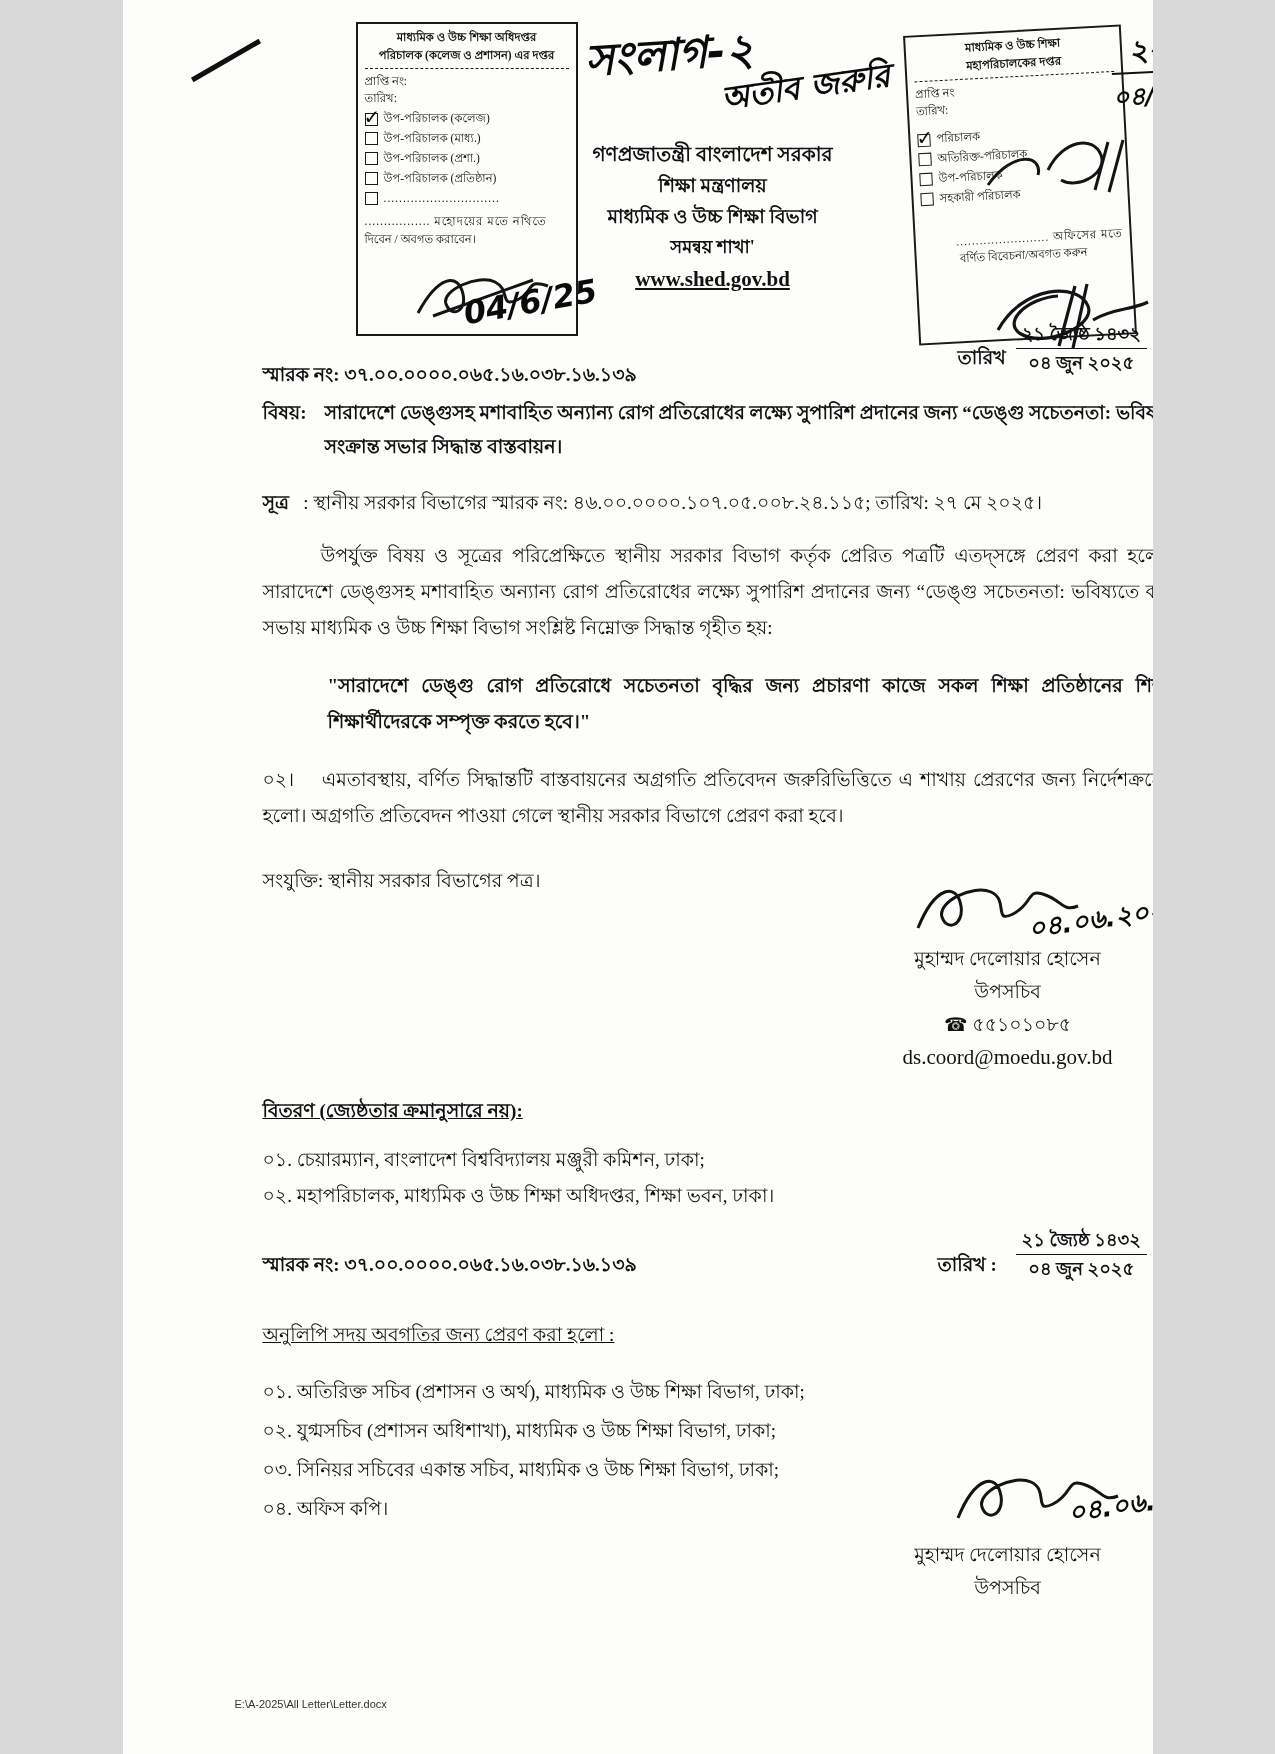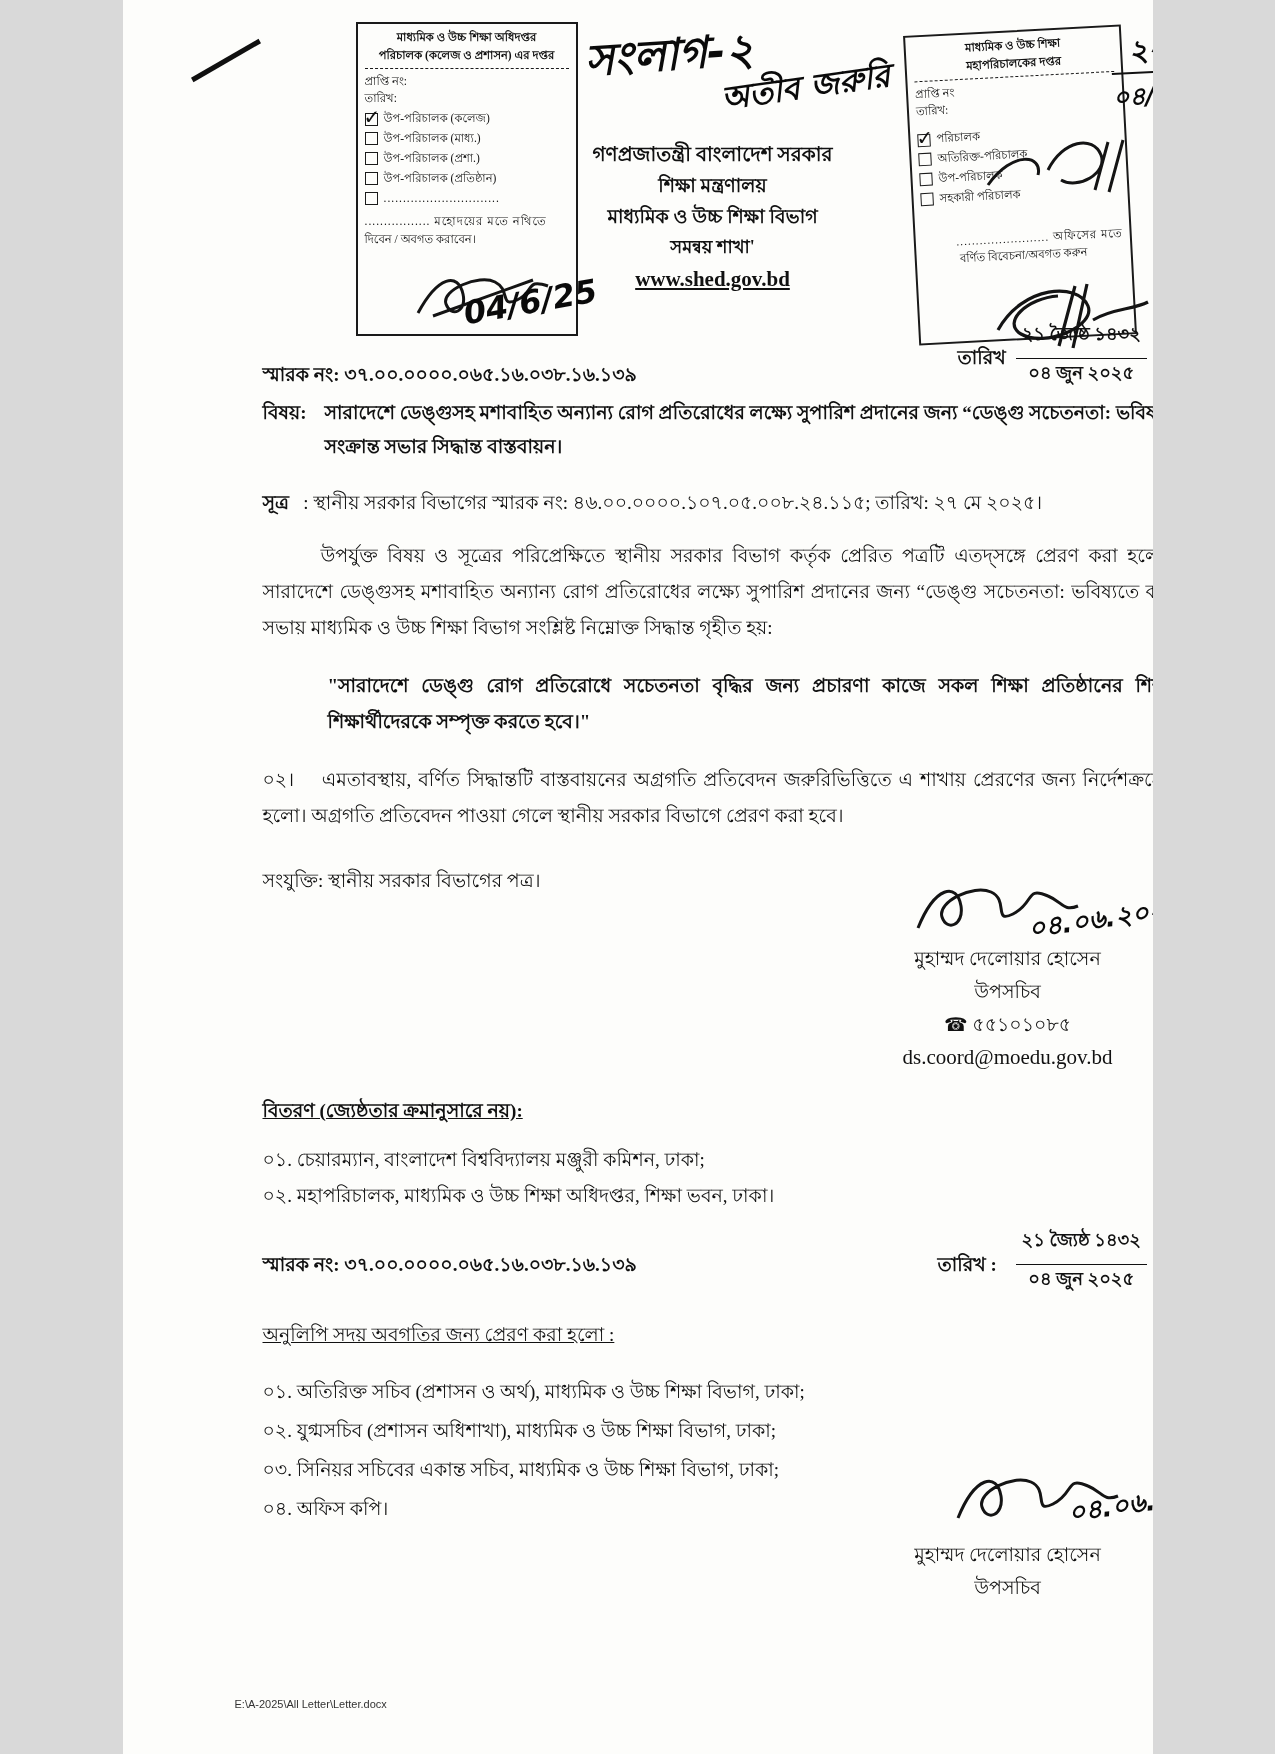--- a/index.html
+++ b/index.html
@@ -15,21 +15,21 @@
   .stamp .title{font-weight:bold;text-align:center;border-bottom:1.5px dashed #1a1a1a;padding-bottom:3px;margin-bottom:4px;}
   .cbrow{display:flex;align-items:center;margin:2px 0;white-space:nowrap;}
   .cb{position:relative;display:inline-block;width:11px;height:11px;border:1.6px solid #1a1a1a;margin-right:6px;flex:0 0 auto;}
   .cb .tick{position:absolute;left:-2px;top:-12px;font-size:20px;font-weight:bold;font-family:"DejaVu Sans",sans-serif;}
   .dots{letter-spacing:1px;}
   
   .body-text{font-size:19px;line-height:36px;text-align:justify;}
   .subject-row{display:flex;font-size:19px;line-height:34px;font-weight:bold;}
   .subject-row .lbl{flex:0 0 62px;}
   .date-frac{display:inline-block;text-align:center;font-size:18px;font-weight:bold;vertical-align:middle;}
-  .date-frac .top{border-bottom:1.8px solid #111;padding:0 6px 12px;}
+  .date-frac .top{border-bottom:1.8px solid #111;padding:0 6px 2px;}
   .date-frac .bot{padding-top:2px;}
   .slash{width:78px;border-top:5px solid #101010;transform:rotate(-30deg);}
   .sig-block{text-align:center;font-size:19px;line-height:33px;}
   .underline{text-decoration:underline;}
   svg{display:block;}
 </style>
 </head>
 <body>
 
 <div class="page">

